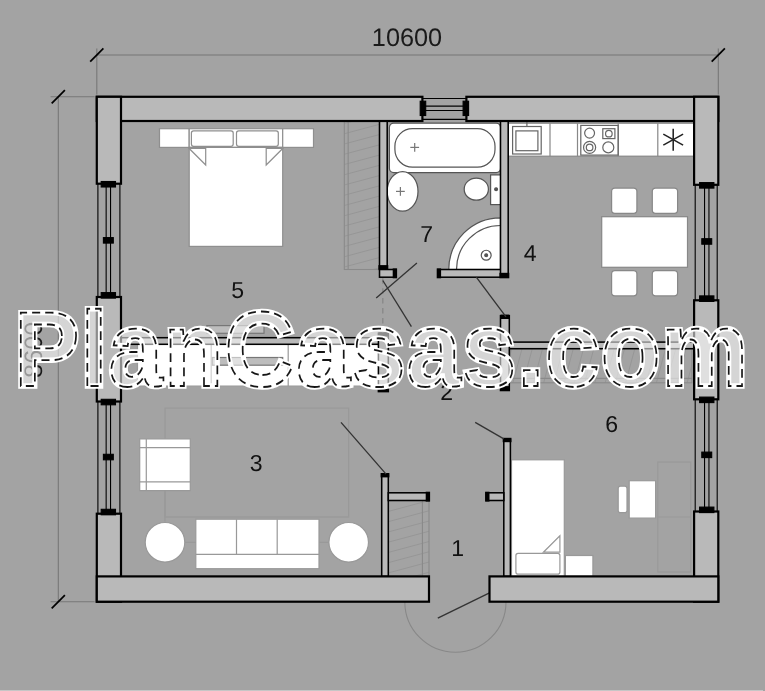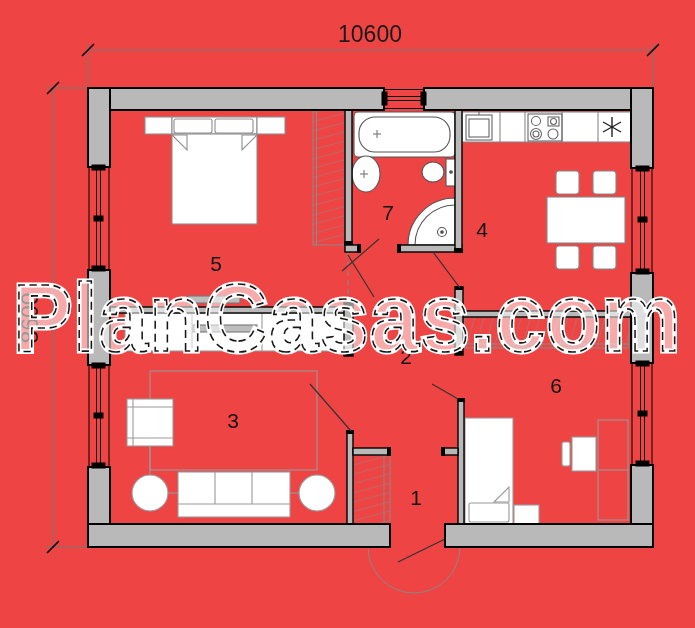--- a/index.html
+++ b/index.html
@@ -1,17 +1,17 @@
 <!DOCTYPE html>
 <html><head>
 <meta charset="utf-8">
 <style>
   html,body{margin:0;padding:0;background:#fff;}
   .stage{
-    position:relative;width:695px;height:628px;background:#ef4444;overflow:hidden;
+    position:relative;width:695px;height:628px;background:#a3a3a3;overflow:hidden;
     font-family:"Liberation Sans", sans-serif;
   }
   svg{display:block}
   text{font-family:"Liberation Sans", sans-serif;}
   .dimtext{font-size:23px;fill:#1a1a1a;}
   .roomnum{font-size:21px;fill:#111;}
   .wmark-halo{font-size:97px;font-weight:bold;fill:rgba(255,255,255,0.55);stroke:#ffffff;stroke-width:5px;letter-spacing:1px;}
   .wmark-line{font-size:97px;font-weight:bold;fill:none;stroke:#161616;stroke-width:1.7px;stroke-dasharray:8 5;letter-spacing:1px;}
 </style>
 </head>

